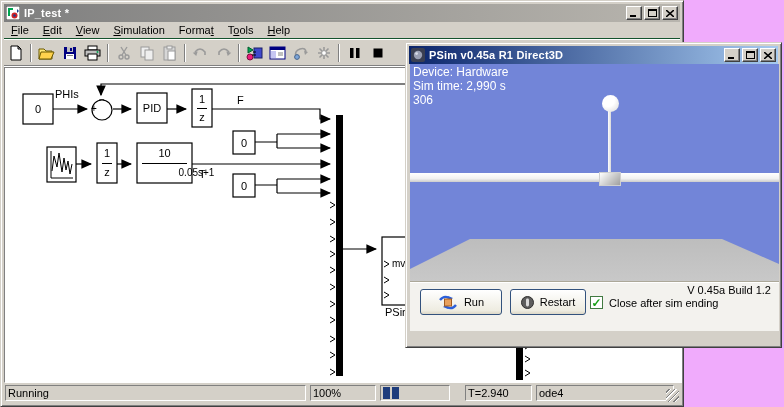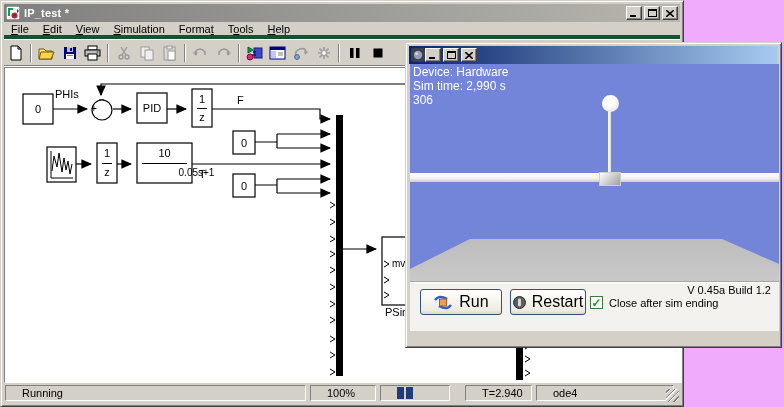--- a/index.html
+++ b/index.html
@@ -15,31 +15,31 @@
   .titlebar.inactive{background:linear-gradient(90deg,#7f7f7f,#b8b5ae);}
   .titlebar.active{background:linear-gradient(90deg,#0a246a,#a6caf0);}
   .title-text{flex:1;margin-left:4px;white-space:nowrap;letter-spacing:.2px;}
   .caption-btns{display:flex;gap:2px;}
   .cap-btn{width:16px;height:14px;background:#d4d0c8;border:1px solid;border-color:#fff #404040 #404040 #fff;
            box-shadow:inset -1px -1px 0 #808080;display:flex;align-items:center;justify-content:center;}
   .cap-btn svg{display:block;}
 
   
   .menubar{position:absolute;left:3px;top:21px;right:3px;height:17px;display:flex;align-items:center;
-           border-bottom:4px solid #14532d;box-shadow:0 1px 0 #fff;background:#d4d0c8;}
+           border-bottom:1px solid #14532d;box-shadow:0 1px 0 #fff;background:#d4d0c8;}
   .menu-item{padding:2px 7px;white-space:nowrap;}
   .toolbar{position:absolute;left:3px;top:39px;right:3px;height:26px;display:flex;align-items:center;
            background:#d4d0c8;border-bottom:1px solid #808080;box-shadow:0 1px 0 #fff;}
   .tb-btn{width:23px;height:22px;display:flex;align-items:center;justify-content:center;}
   .tb-sep{width:2px;height:18px;margin:0 3px;border-left:1px solid #808080;border-right:1px solid #fff;}
   .canvas{position:absolute;left:3px;top:66px;width:678px;height:316px;background:#fff;
           border:1px solid;border-color:#808080 #fff #fff #808080;overflow:hidden;}
   .statusbar{position:absolute;left:3px;bottom:3px;right:3px;height:20px;display:flex;align-items:center;
              background:#d4d0c8;font-size:11px;}
-  .sb-panel{height:16px;border:1px solid;border-color:#808080 #fff #fff #808080;padding:1px 16px;
+  .sb-panel{height:16px;border:1px solid;border-color:#808080 #fff #fff #808080;padding:1px 2px;
             white-space:nowrap;overflow:hidden;display:flex;align-items:center;}
   .grip{position:absolute;right:1px;bottom:1px;width:13px;height:13px;
         background:repeating-linear-gradient(135deg,#d4d0c8 0 2px,#808080 2px 3px,#fff 3px 4px);}
 
   
   .dg-label{position:absolute;font-size:11px;white-space:nowrap;}
   .dg-center{display:flex;align-items:center;justify-content:center;text-align:center;}
 
   
   .viewport{position:absolute;left:4px;top:21px;width:369px;height:232px;overflow:hidden;}
@@ -50,21 +50,21 @@
          clip-path:polygon(60px 175px,312px 175px,369px 200px,369px 232px,0 232px,0 205px);}
   .pole{position:absolute;left:198px;top:47px;width:3px;height:64px;background:linear-gradient(90deg,#ffffff,#d9d9d9);}
   .ball{position:absolute;left:192px;top:31px;width:17px;height:17px;border-radius:50%;
         background:radial-gradient(circle at 35% 30%,#ffffff 40%,#d8d8d8);}
   .cart{position:absolute;left:189px;top:108px;width:22px;height:14px;
         background:linear-gradient(135deg,#ffffff,#9f9f9f);border:1px solid #cfcfcf;}
   .psim-panel{position:absolute;left:4px;top:238px;width:369px;height:50px;background:#f3f2ee;
               border-top:1px solid #aca899;box-shadow:inset 0 1px 0 #fff;}
   .xp-btn{position:absolute;height:26px;border:1px solid #33527d;border-radius:3px;
           background:linear-gradient(#ffffff,#eeece1 85%,#ddd8c8);display:flex;align-items:center;
-          justify-content:center;gap:6px;font-size:16px;}
+          justify-content:center;gap:6px;font-size:11px;}
   .xp-check{position:absolute;width:13px;height:13px;background:#fff;border:1px solid #417a41;
             display:flex;align-items:center;justify-content:center;color:#17a017;font-weight:bold;font-size:12px;line-height:1;}
   .ver-text{position:absolute;right:8px;top:2px;font-size:11px;}
 </style>
 </head>
 <body>
 
 <div class="desktop">
 
   <div class="win" style="left:0;top:0;width:684px;height:407px;">
@@ -309,20 +309,21 @@
     </div>
   </div>
 
   <div class="win" style="left:405px;top:42px;width:377px;height:306px;z-index:20;">
     <div class="titlebar active">
       <svg width="14" height="14" viewBox="0 0 14 14">
         <rect x="0" y="0" width="14" height="14" rx="2" fill="#3a3f52"></rect>
         <circle cx="7" cy="7" r="4.2" fill="#9aa0b4"></circle>
         <circle cx="5.6" cy="5.6" r="1.4" fill="#d8dce8"></circle>
       </svg>
+      <span class="title-text">PSim v0.45a R1 Direct3D</span>
       <span class="caption-btns">
         <span class="cap-btn">
             <svg width="8" height="7">
               <rect x="0" y="5" width="6" height="2" fill="#000"></rect>
             </svg>
           </span>
         <span class="cap-btn">
             <svg width="9" height="8">
               <rect x="0.5" y="0.5" width="8" height="7" fill="none" stroke="#000"></rect>
               <rect x="0" y="0" width="9" height="2" fill="#000"></rect>

